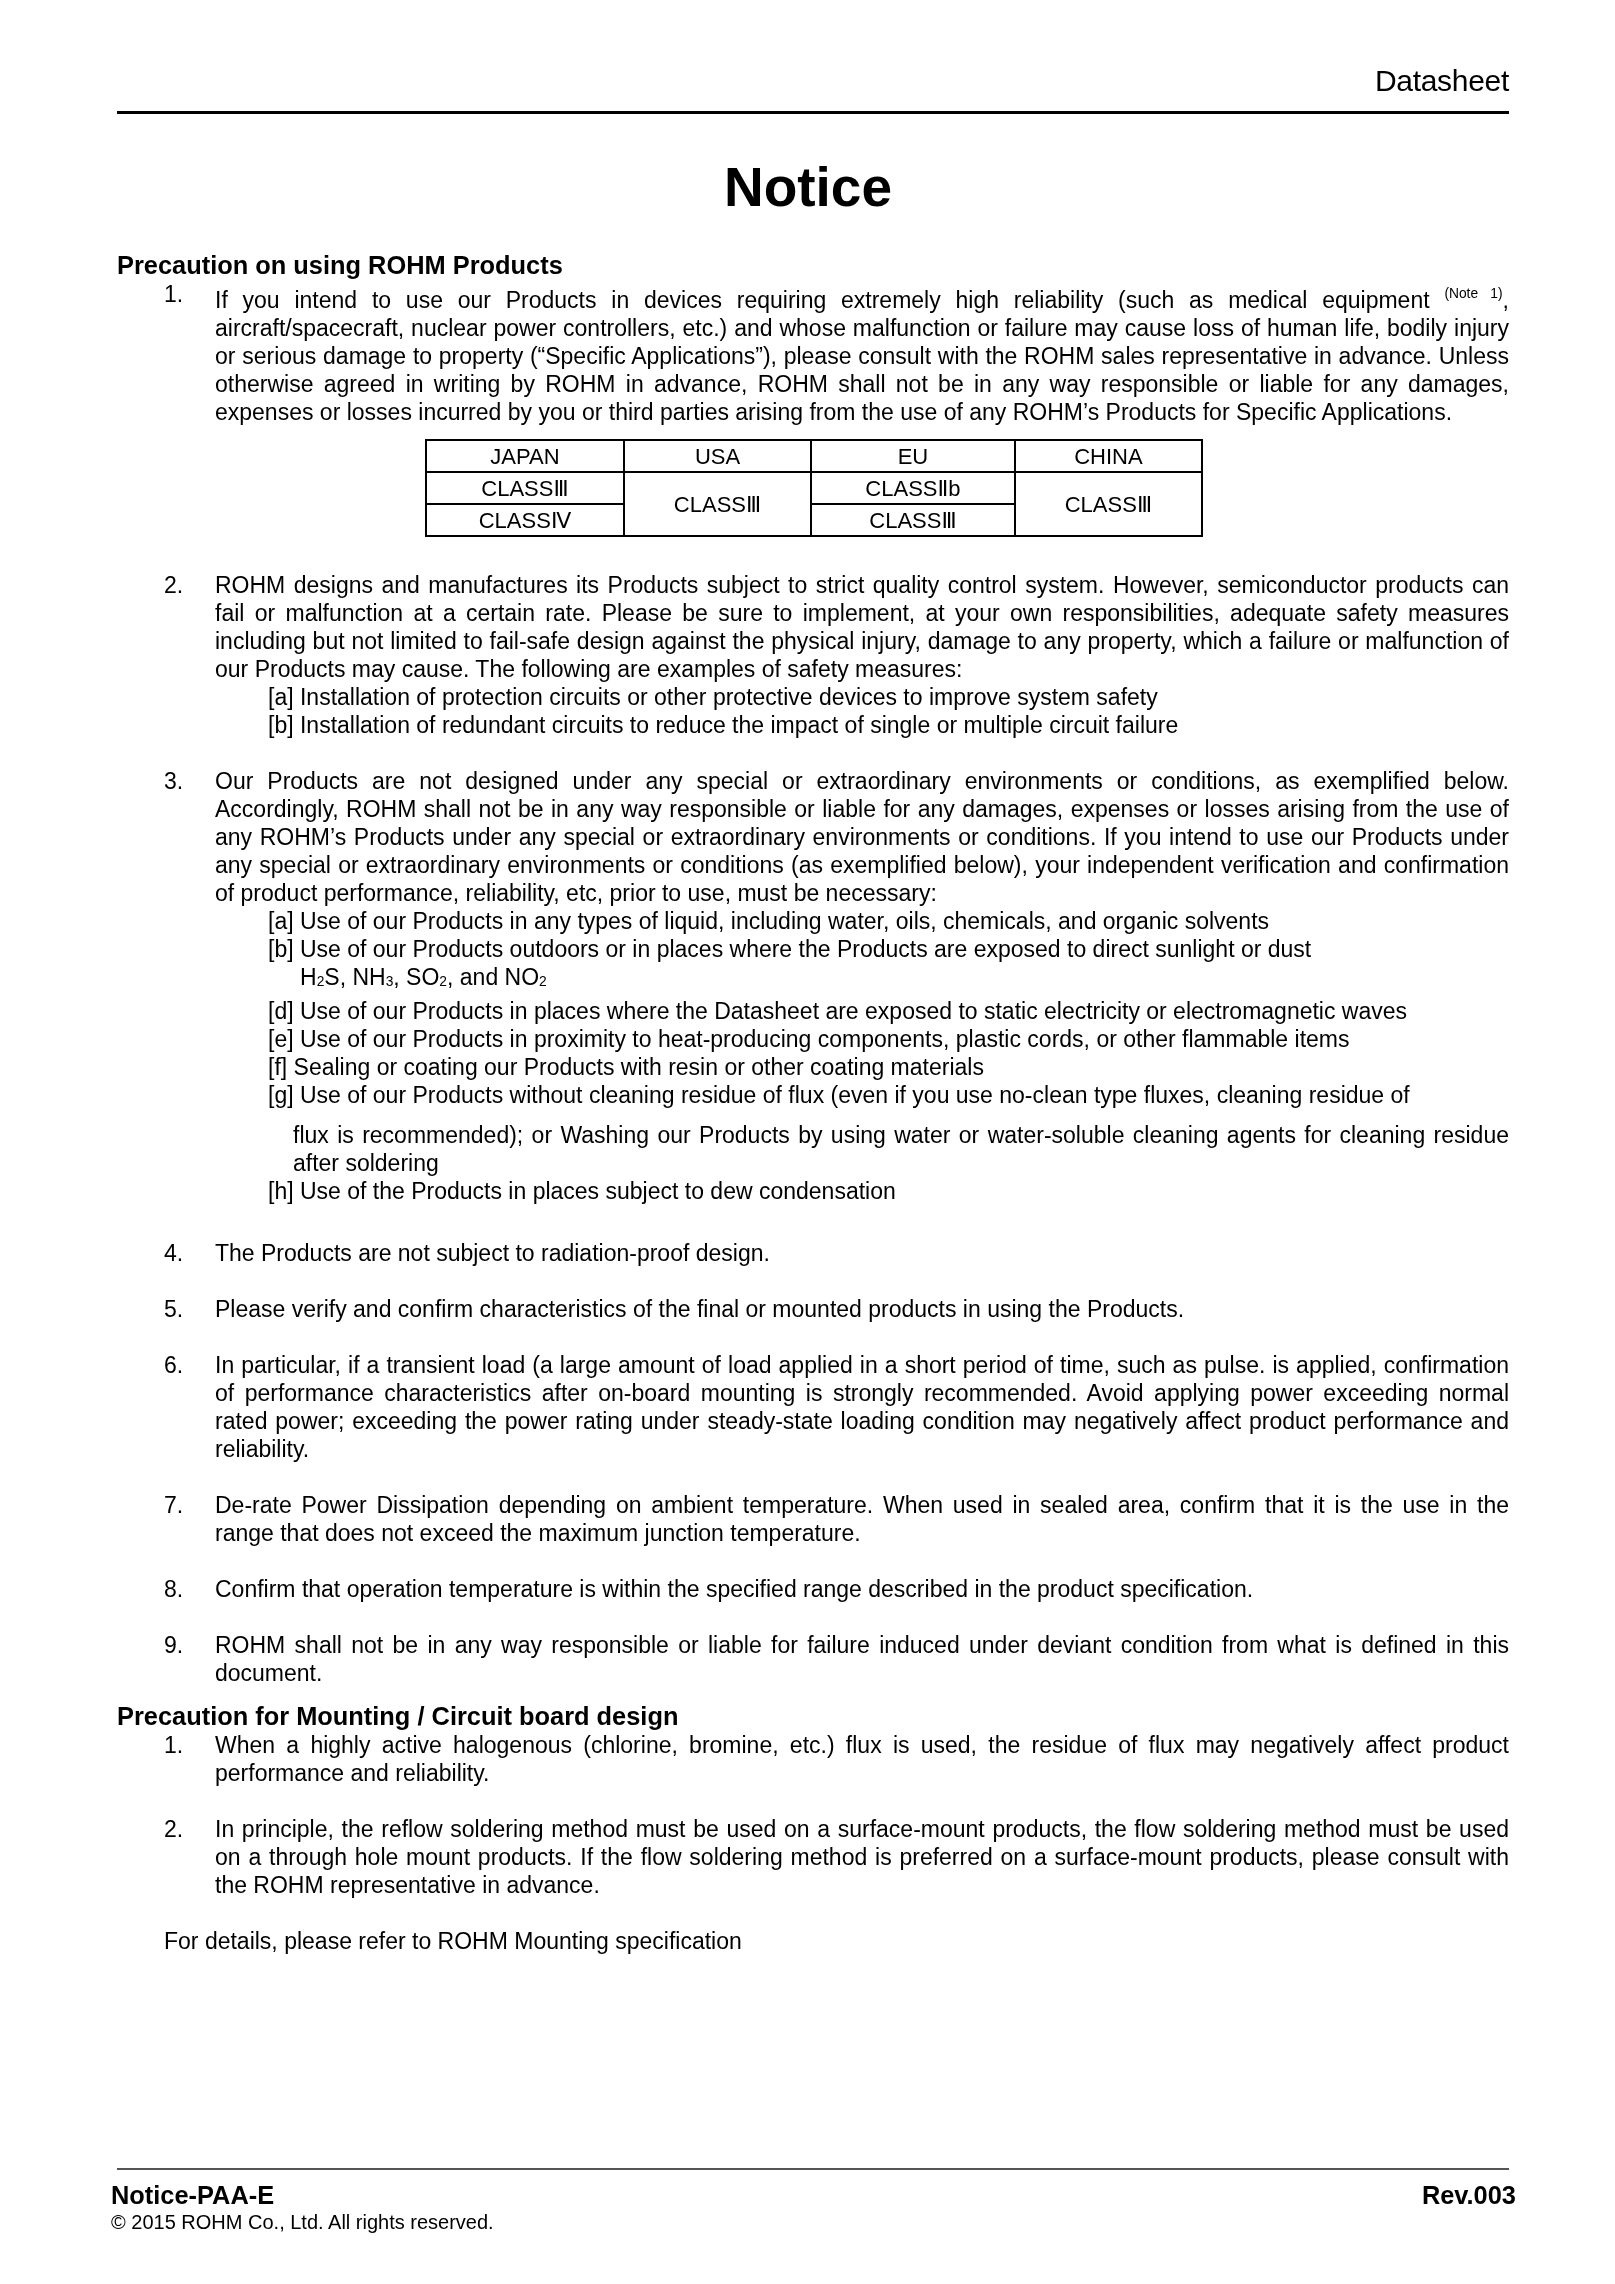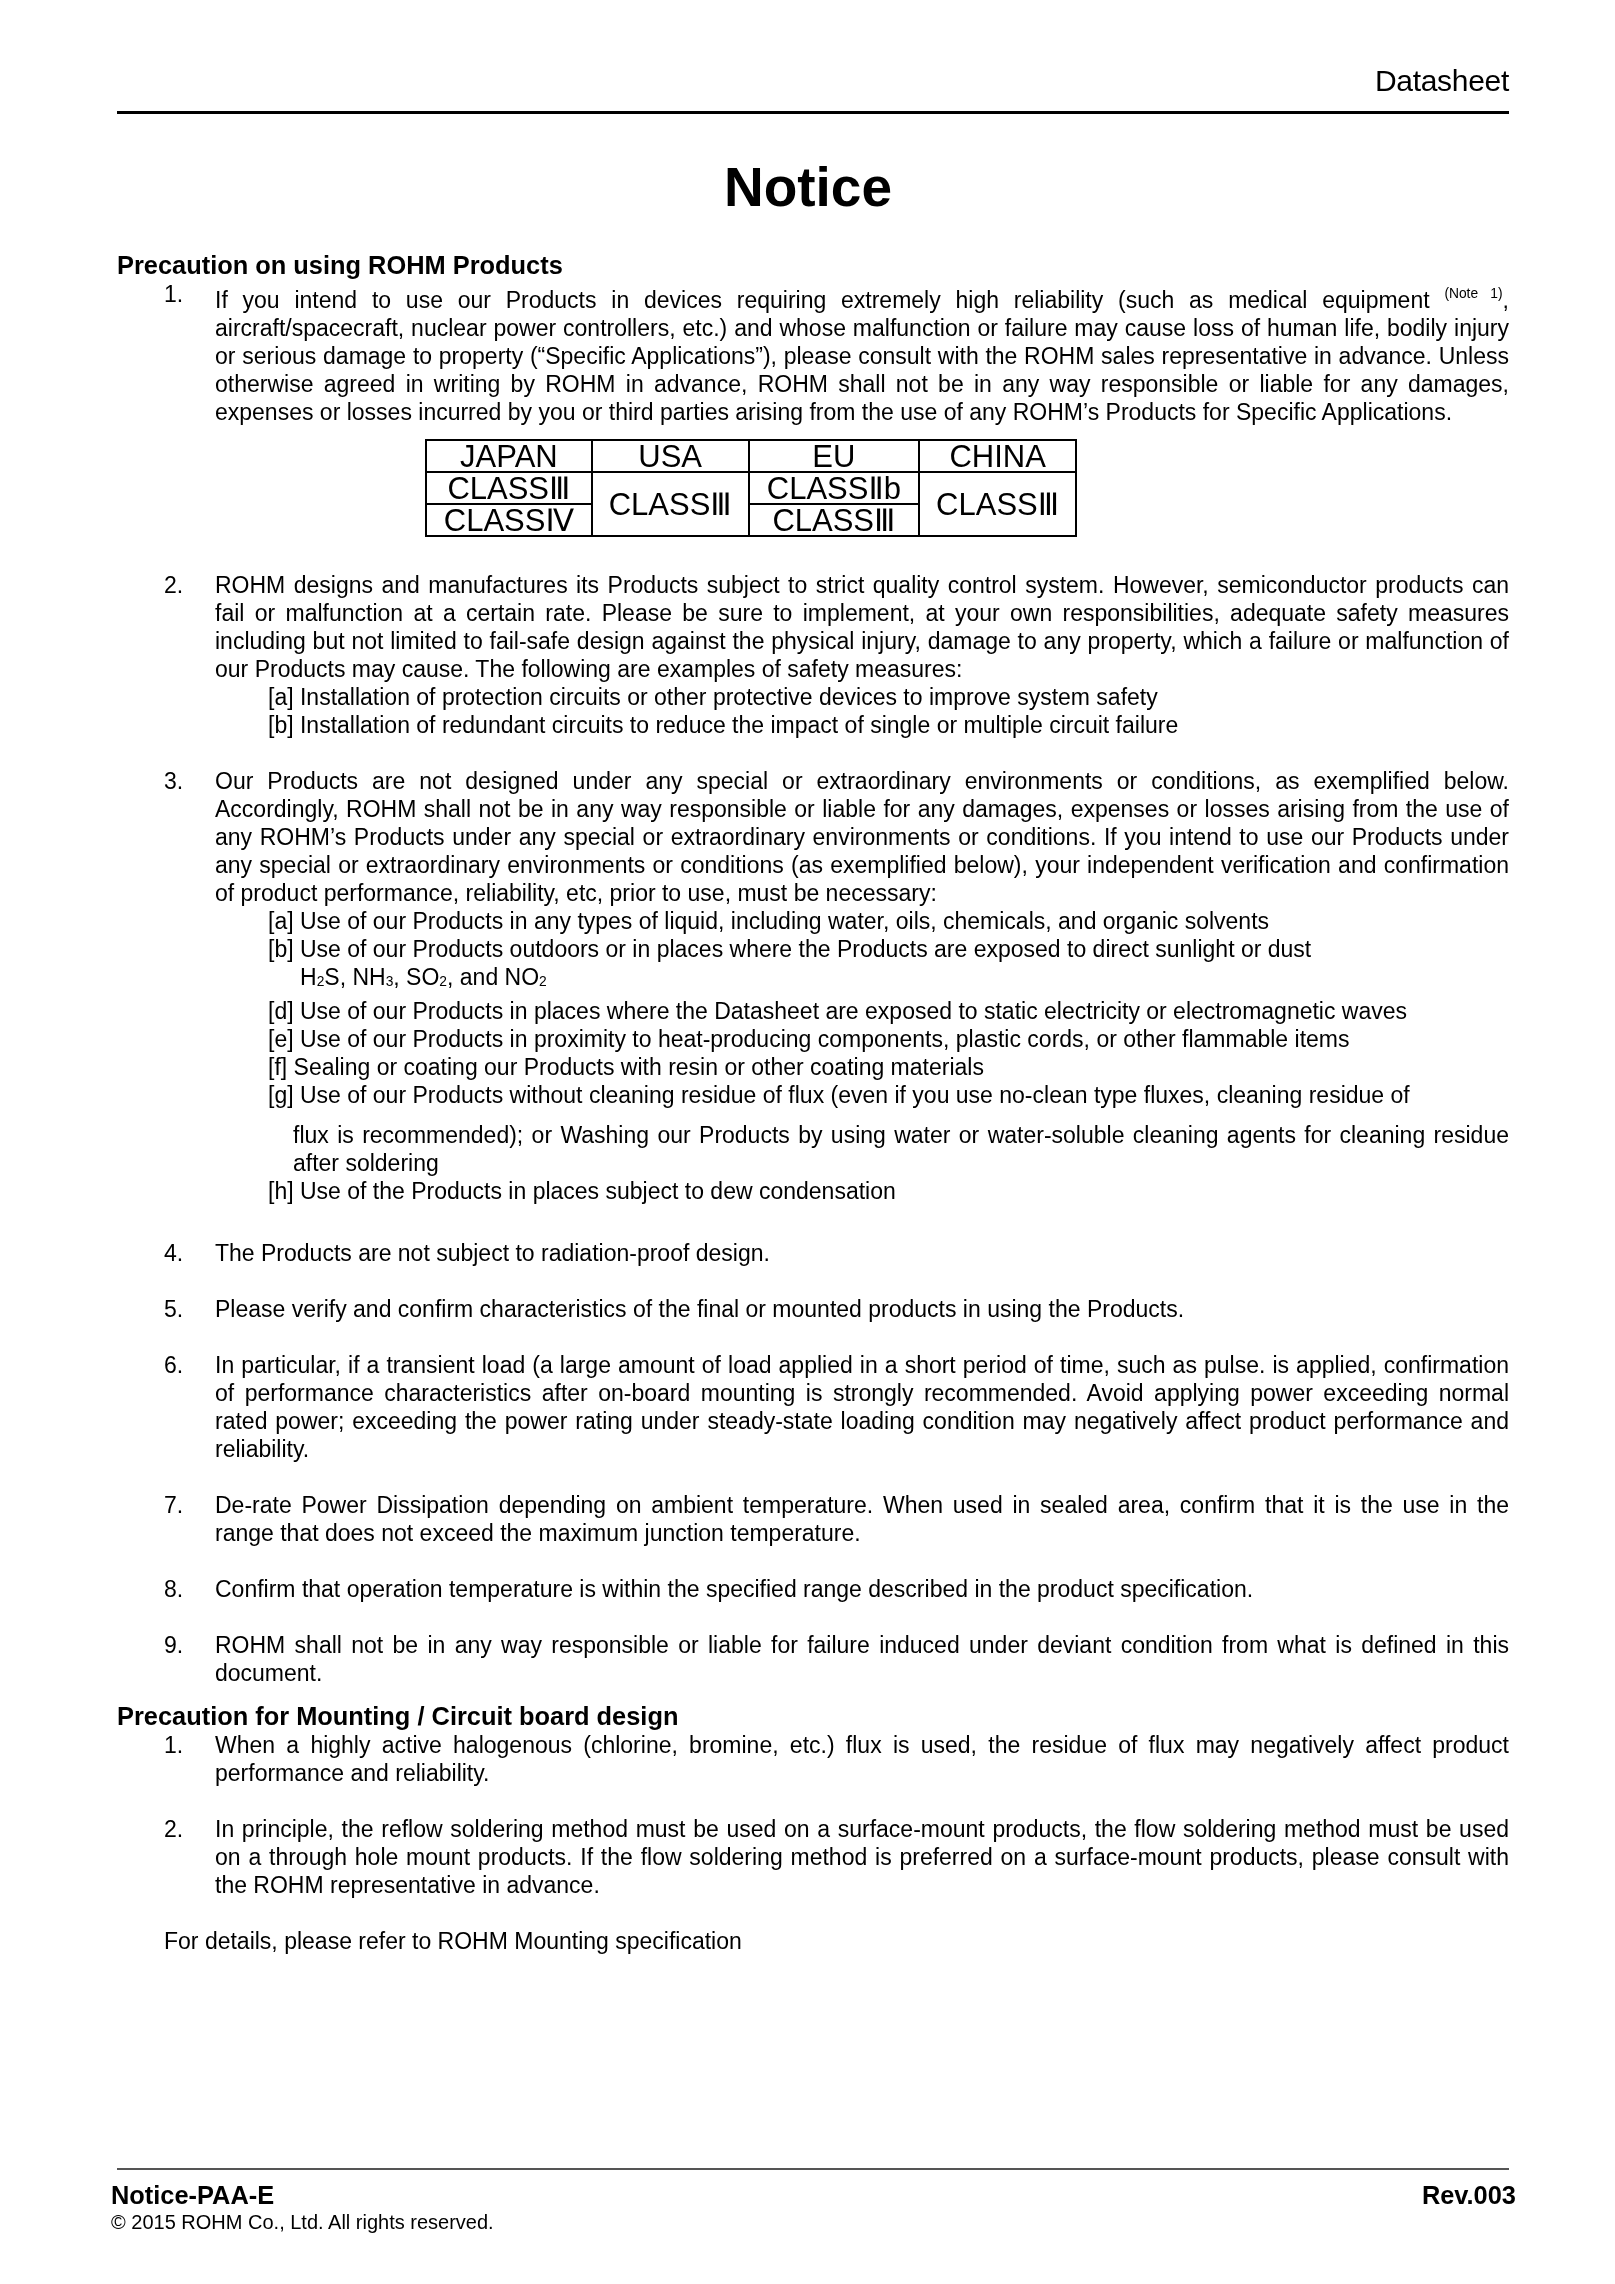--- a/index.html
+++ b/index.html
@@ -27,21 +27,21 @@
   .item-num { width: 98px; text-align: left; padding-left: 47px; box-sizing: border-box; flex-shrink: 0; }
   .item-body { width: 1295px; text-align: justify; }
   .sub { padding-left: 53px; text-align: left; }
   .sub-cont { padding-left: 85px; text-align: justify; }
   .sub-cont-g { padding-left: 78px; text-align: justify; margin-top: 12px; }
   .gap { height: 28px; }
   sub { font-size: 60%; vertical-align: -1.3px; }
   sup { font-size: 60%; vertical-align: 10.4px; }
   .note-table-wrap { margin-left: 308px; margin-top: 0px; width: 778px; }
   .note-caption { font-size: 23px; line-height: 28px; }
-  table.note-table { border-collapse: collapse; width: 652px; font-size: 31px; }
+  table.note-table { border-collapse: collapse; width: 778px; font-size: 22px; }
   table.note-table td {
     border: 2px solid #000; text-align: center; height: 30px; padding: 0; line-height: 29px;
   }
   .footer-rule { position: absolute; left: 117px; top: 2168px; width: 1392px; height: 2px; background: #555; }
   .footer-left { position: absolute; left: 111px; top: 2180px; }
   .footer-code { font-size: 25.4px; font-weight: bold; line-height: 30px; }
   .footer-copy { font-size: 20px; line-height: 25px; }
   .footer-rev { position: absolute; right: 100px; top: 2180px; font-size: 25.4px; font-weight: bold; line-height: 30px; }
 </style>
 </head>

